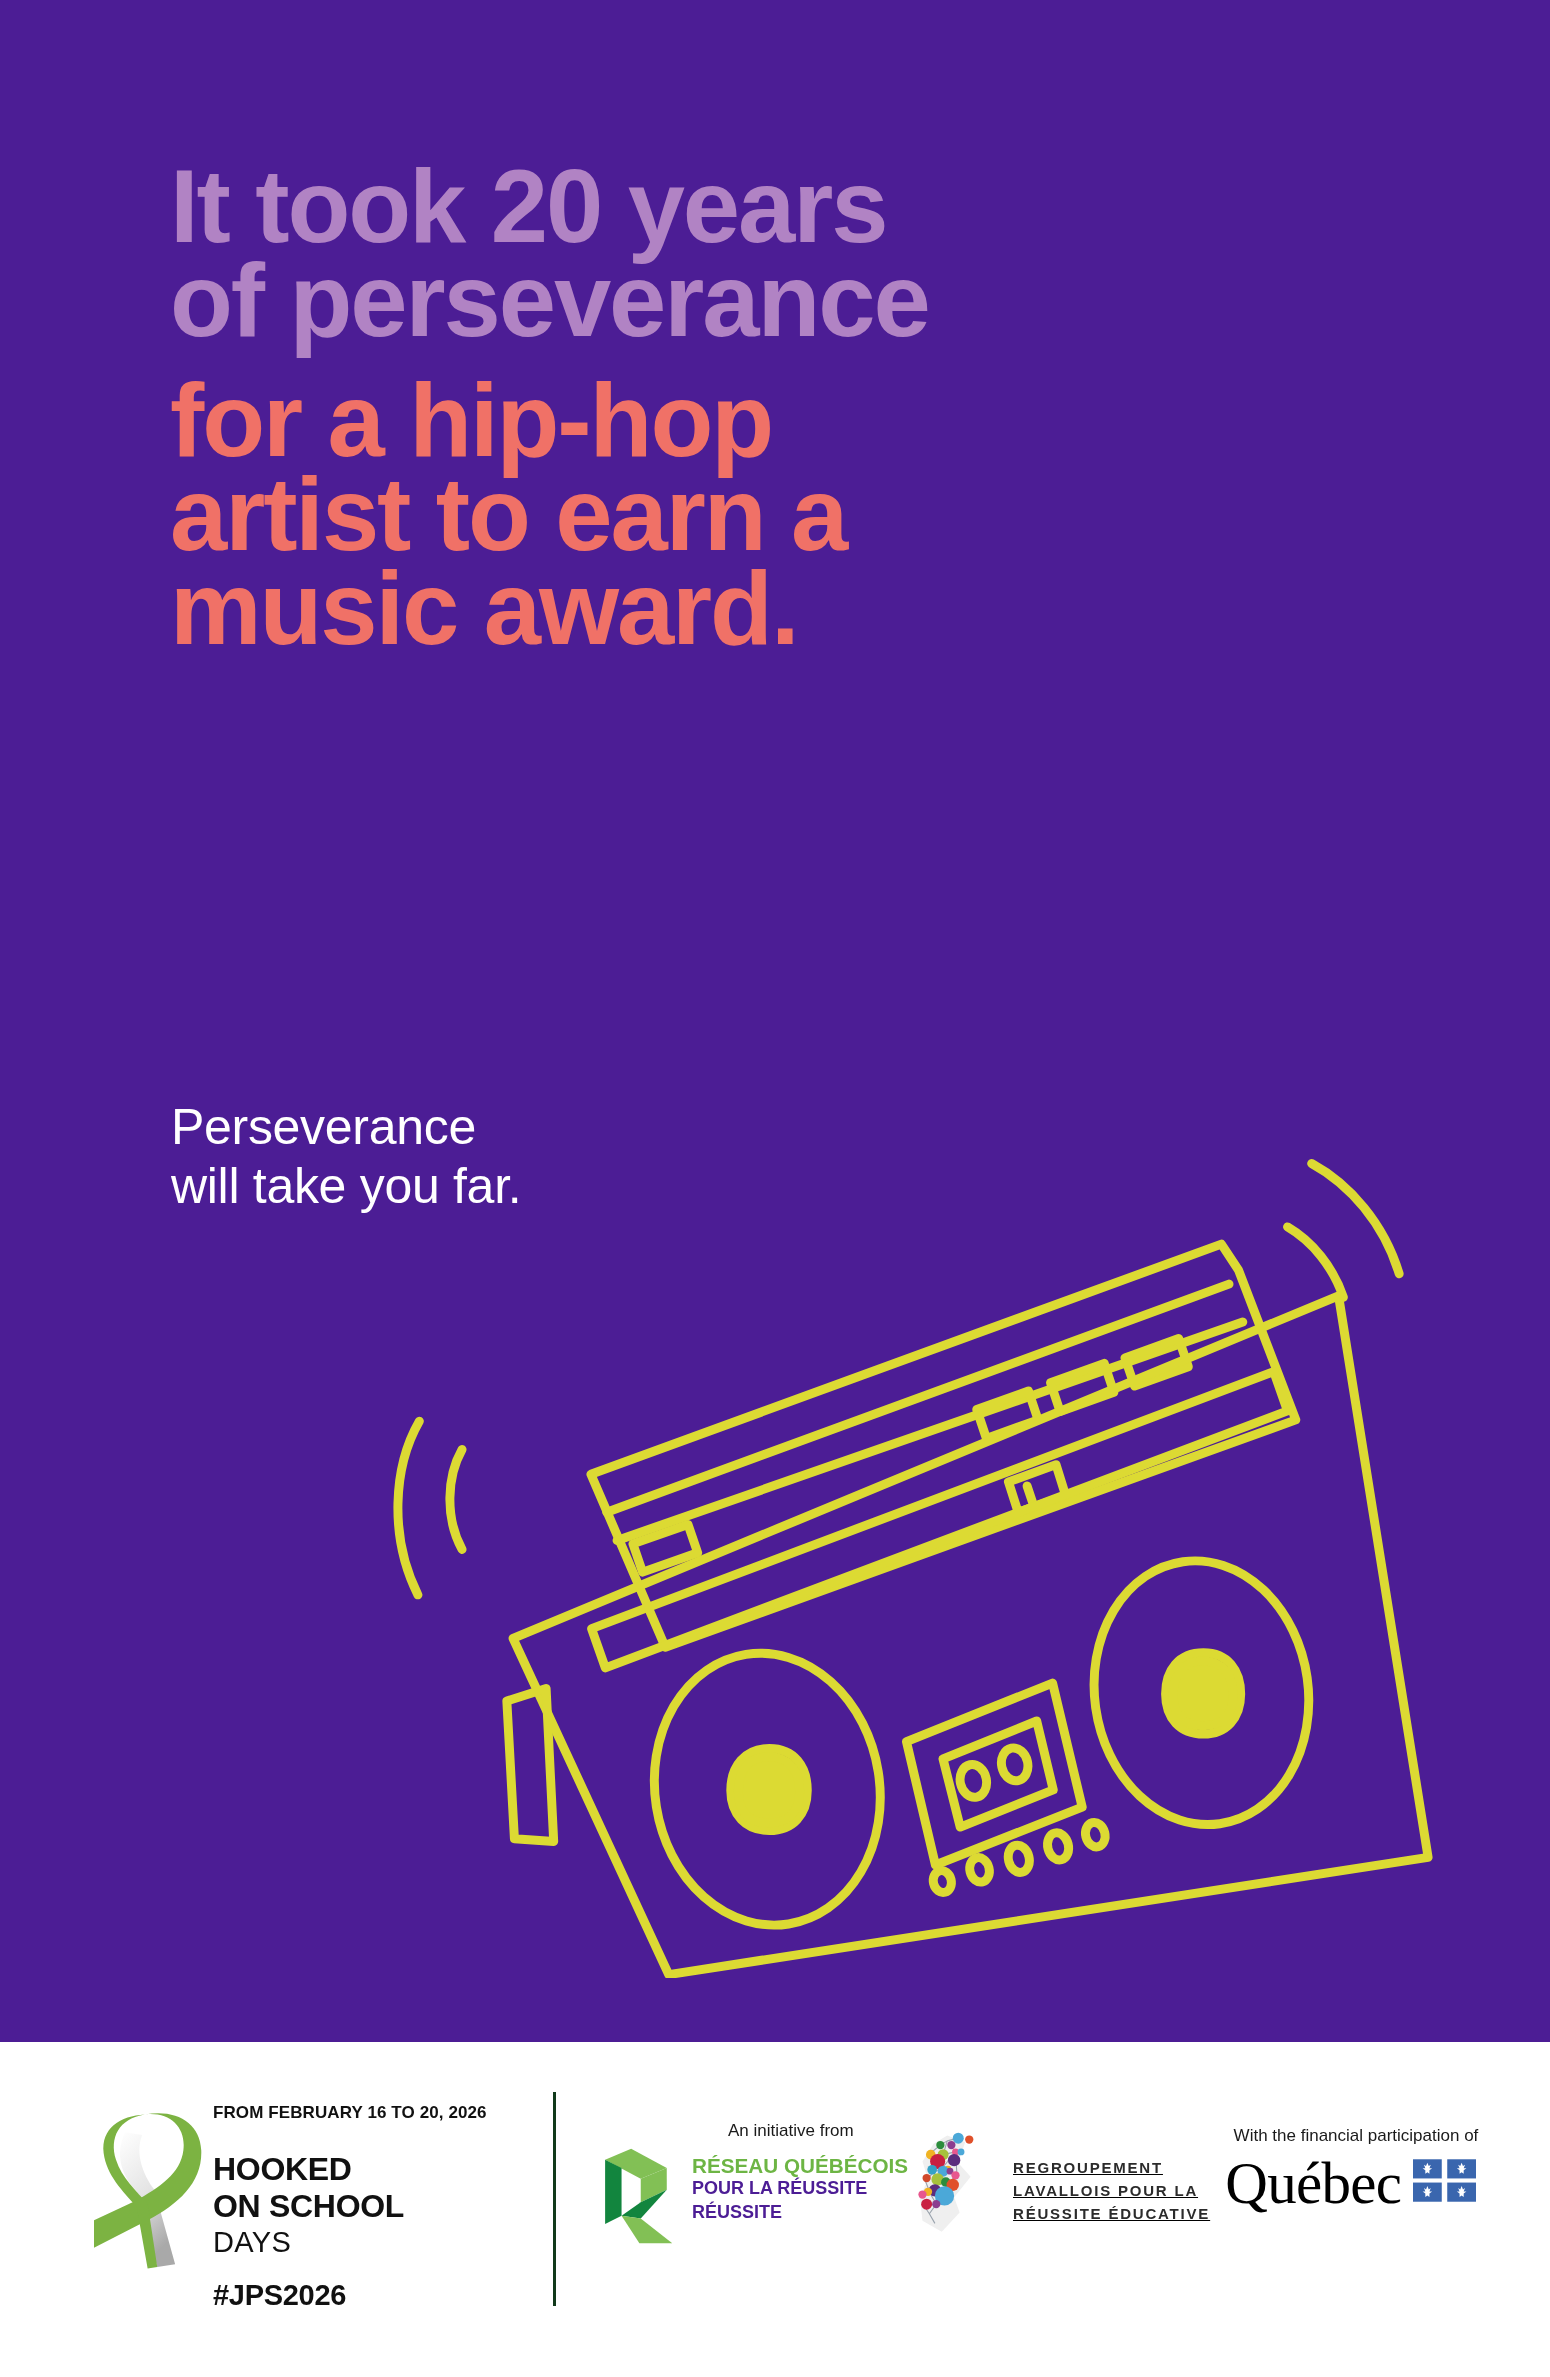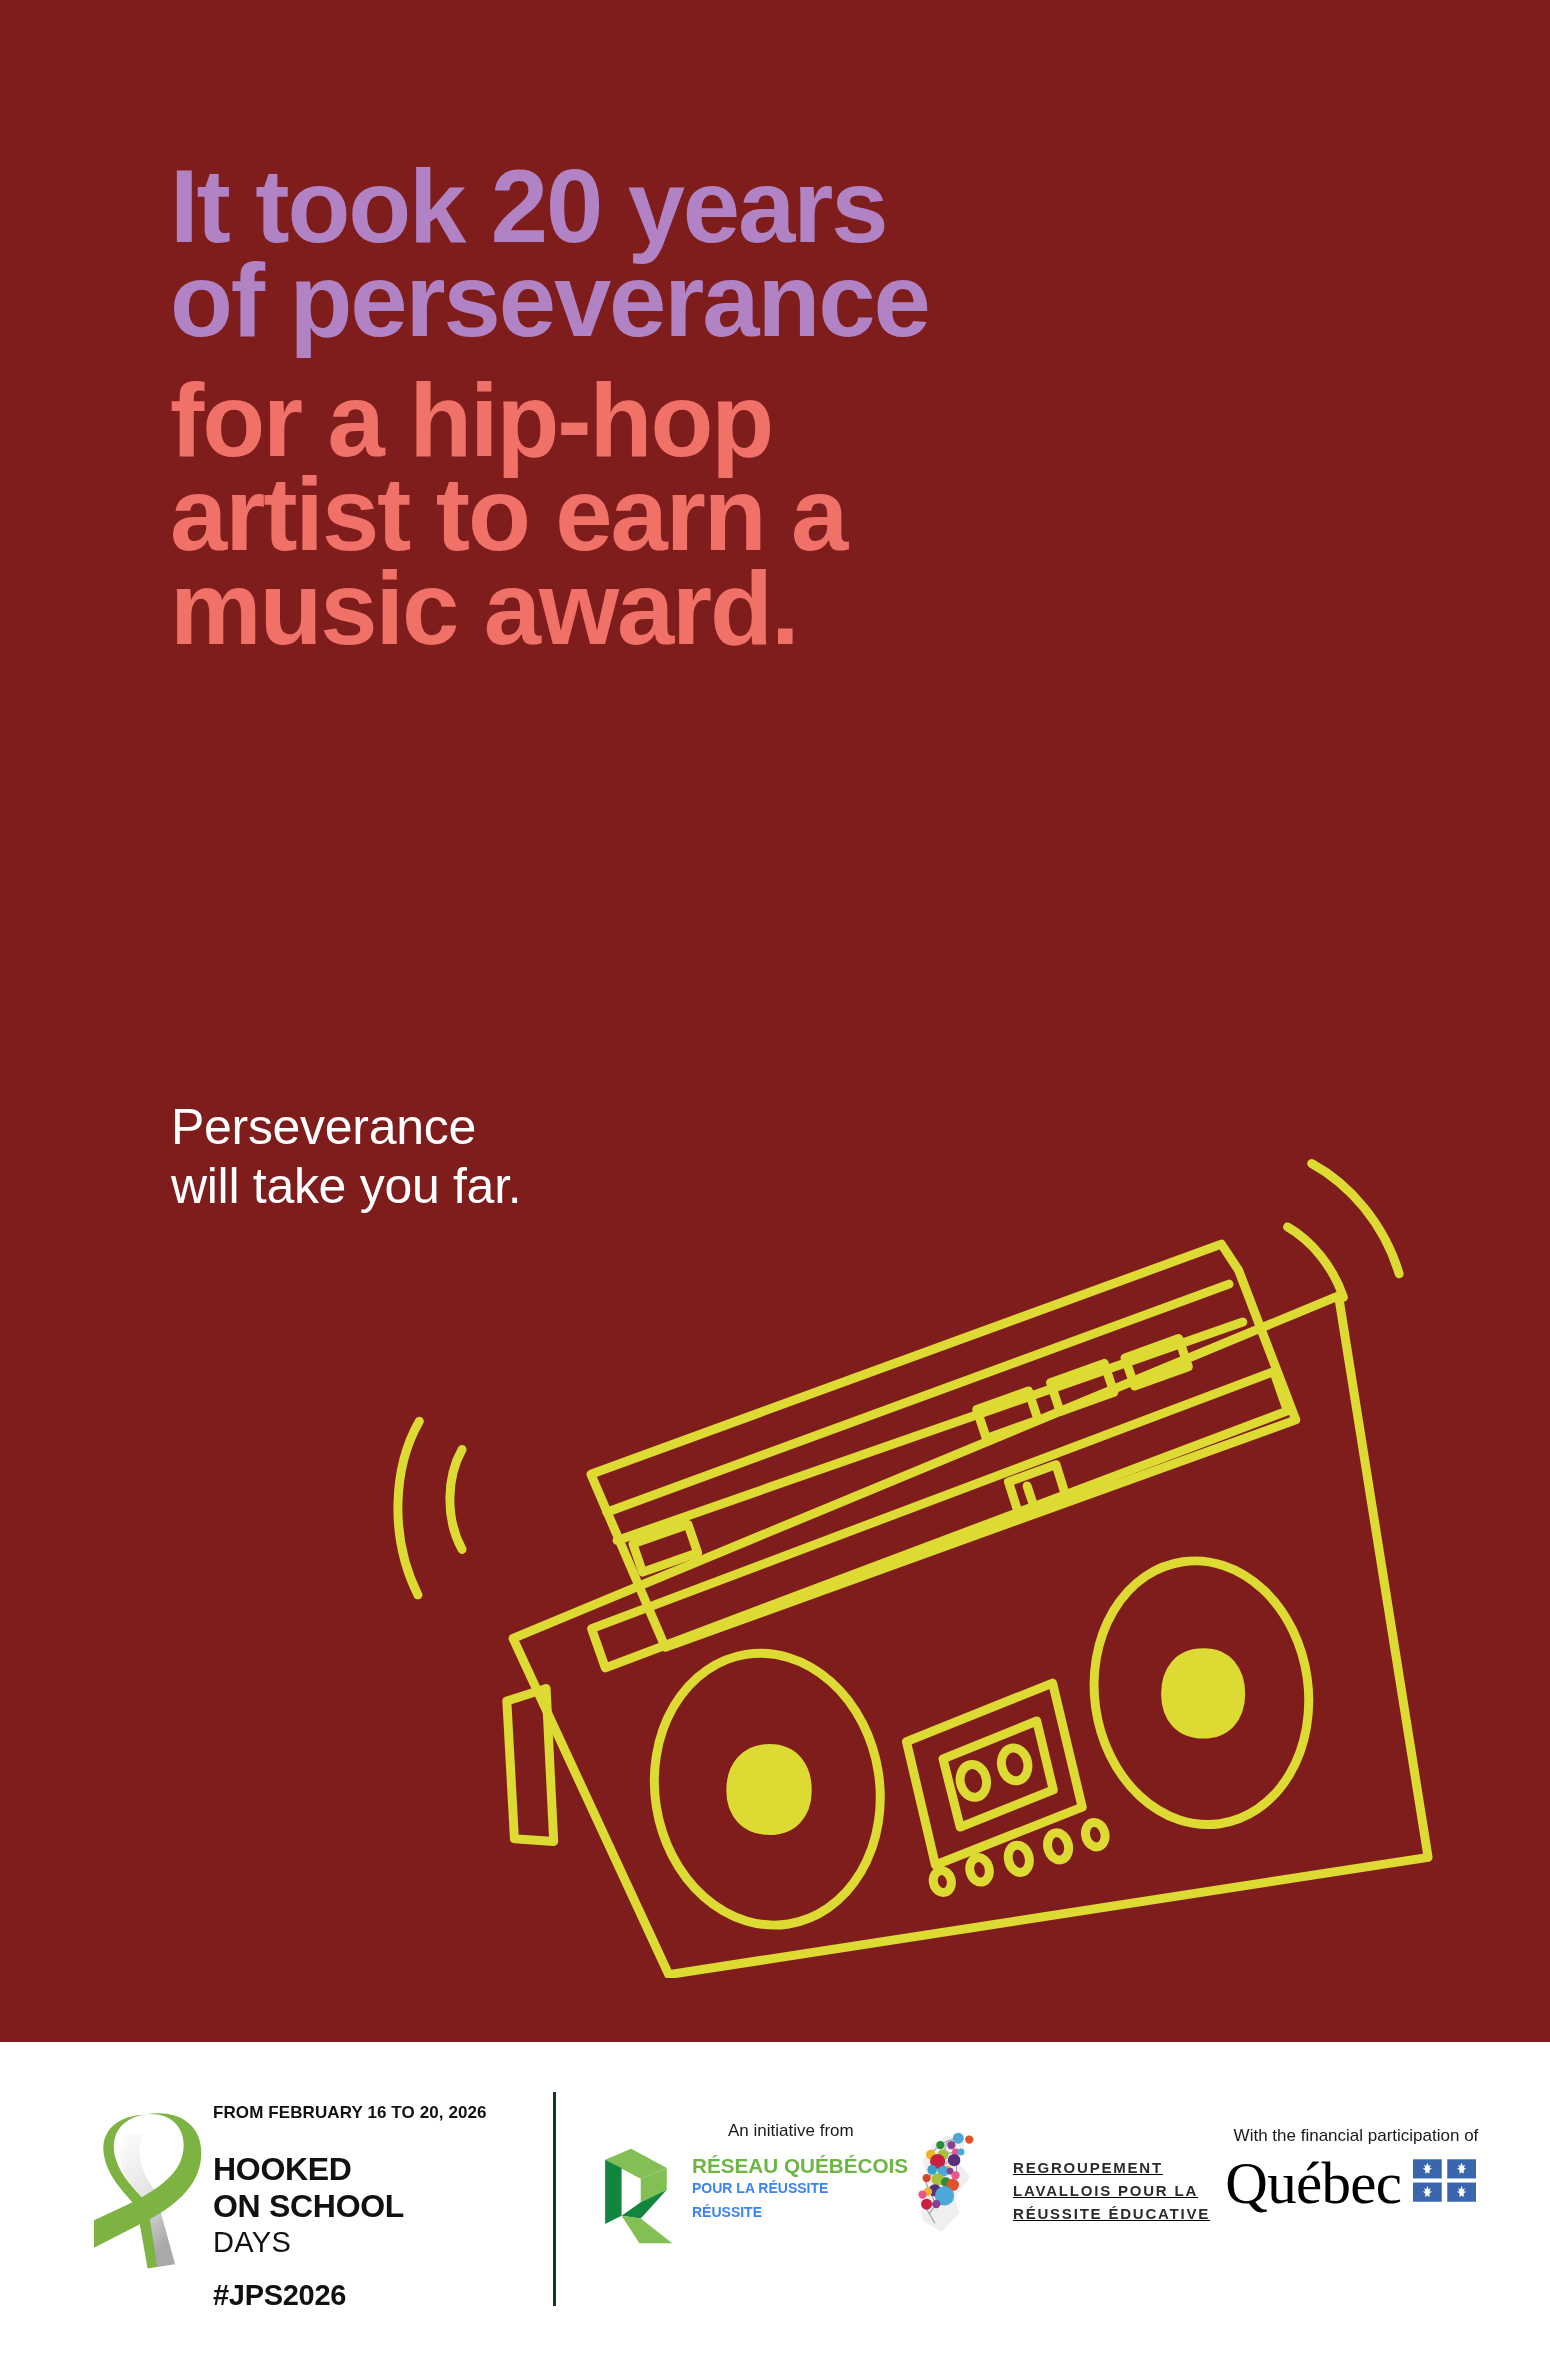--- a/index.html
+++ b/index.html
@@ -13,21 +13,21 @@
     position:relative;
     width:1551px;
     height:2377px;
     background:#FFFFFF;
   }
   
   #hero {
     position:absolute;
     left:0; top:0;
     width:1551px; height:2042px;
-    background:#7f1d1d;
+    background:#4c1d95;
     overflow:hidden;
   }
   
   #headline {
     position:absolute;
     left:170px;
     top:160px;
     width:1213px;
   }
   .hl-line {
@@ -161,23 +161,23 @@
   #rqre-name .green {
     display:block;
     font-size:20.7px; line-height:23.4px;
     font-weight:bold;
     color:#6DB544;
     letter-spacing:0px;
     white-space:nowrap;
   }
   #rqre-name .dark {
     display:block;
-    font-size:14px; line-height:23.4px;
-    font-weight:bold;
-    color:#3b82f6;
+    font-size:18px; line-height:23.4px;
+    font-weight:bold;
+    color:#4c1d95;
     letter-spacing:0px;
     white-space:nowrap;
   }
 
   
   #rlre-block {
     position:absolute;
     left:917px; top:86px;
     width:276px; height:117px;
   }

